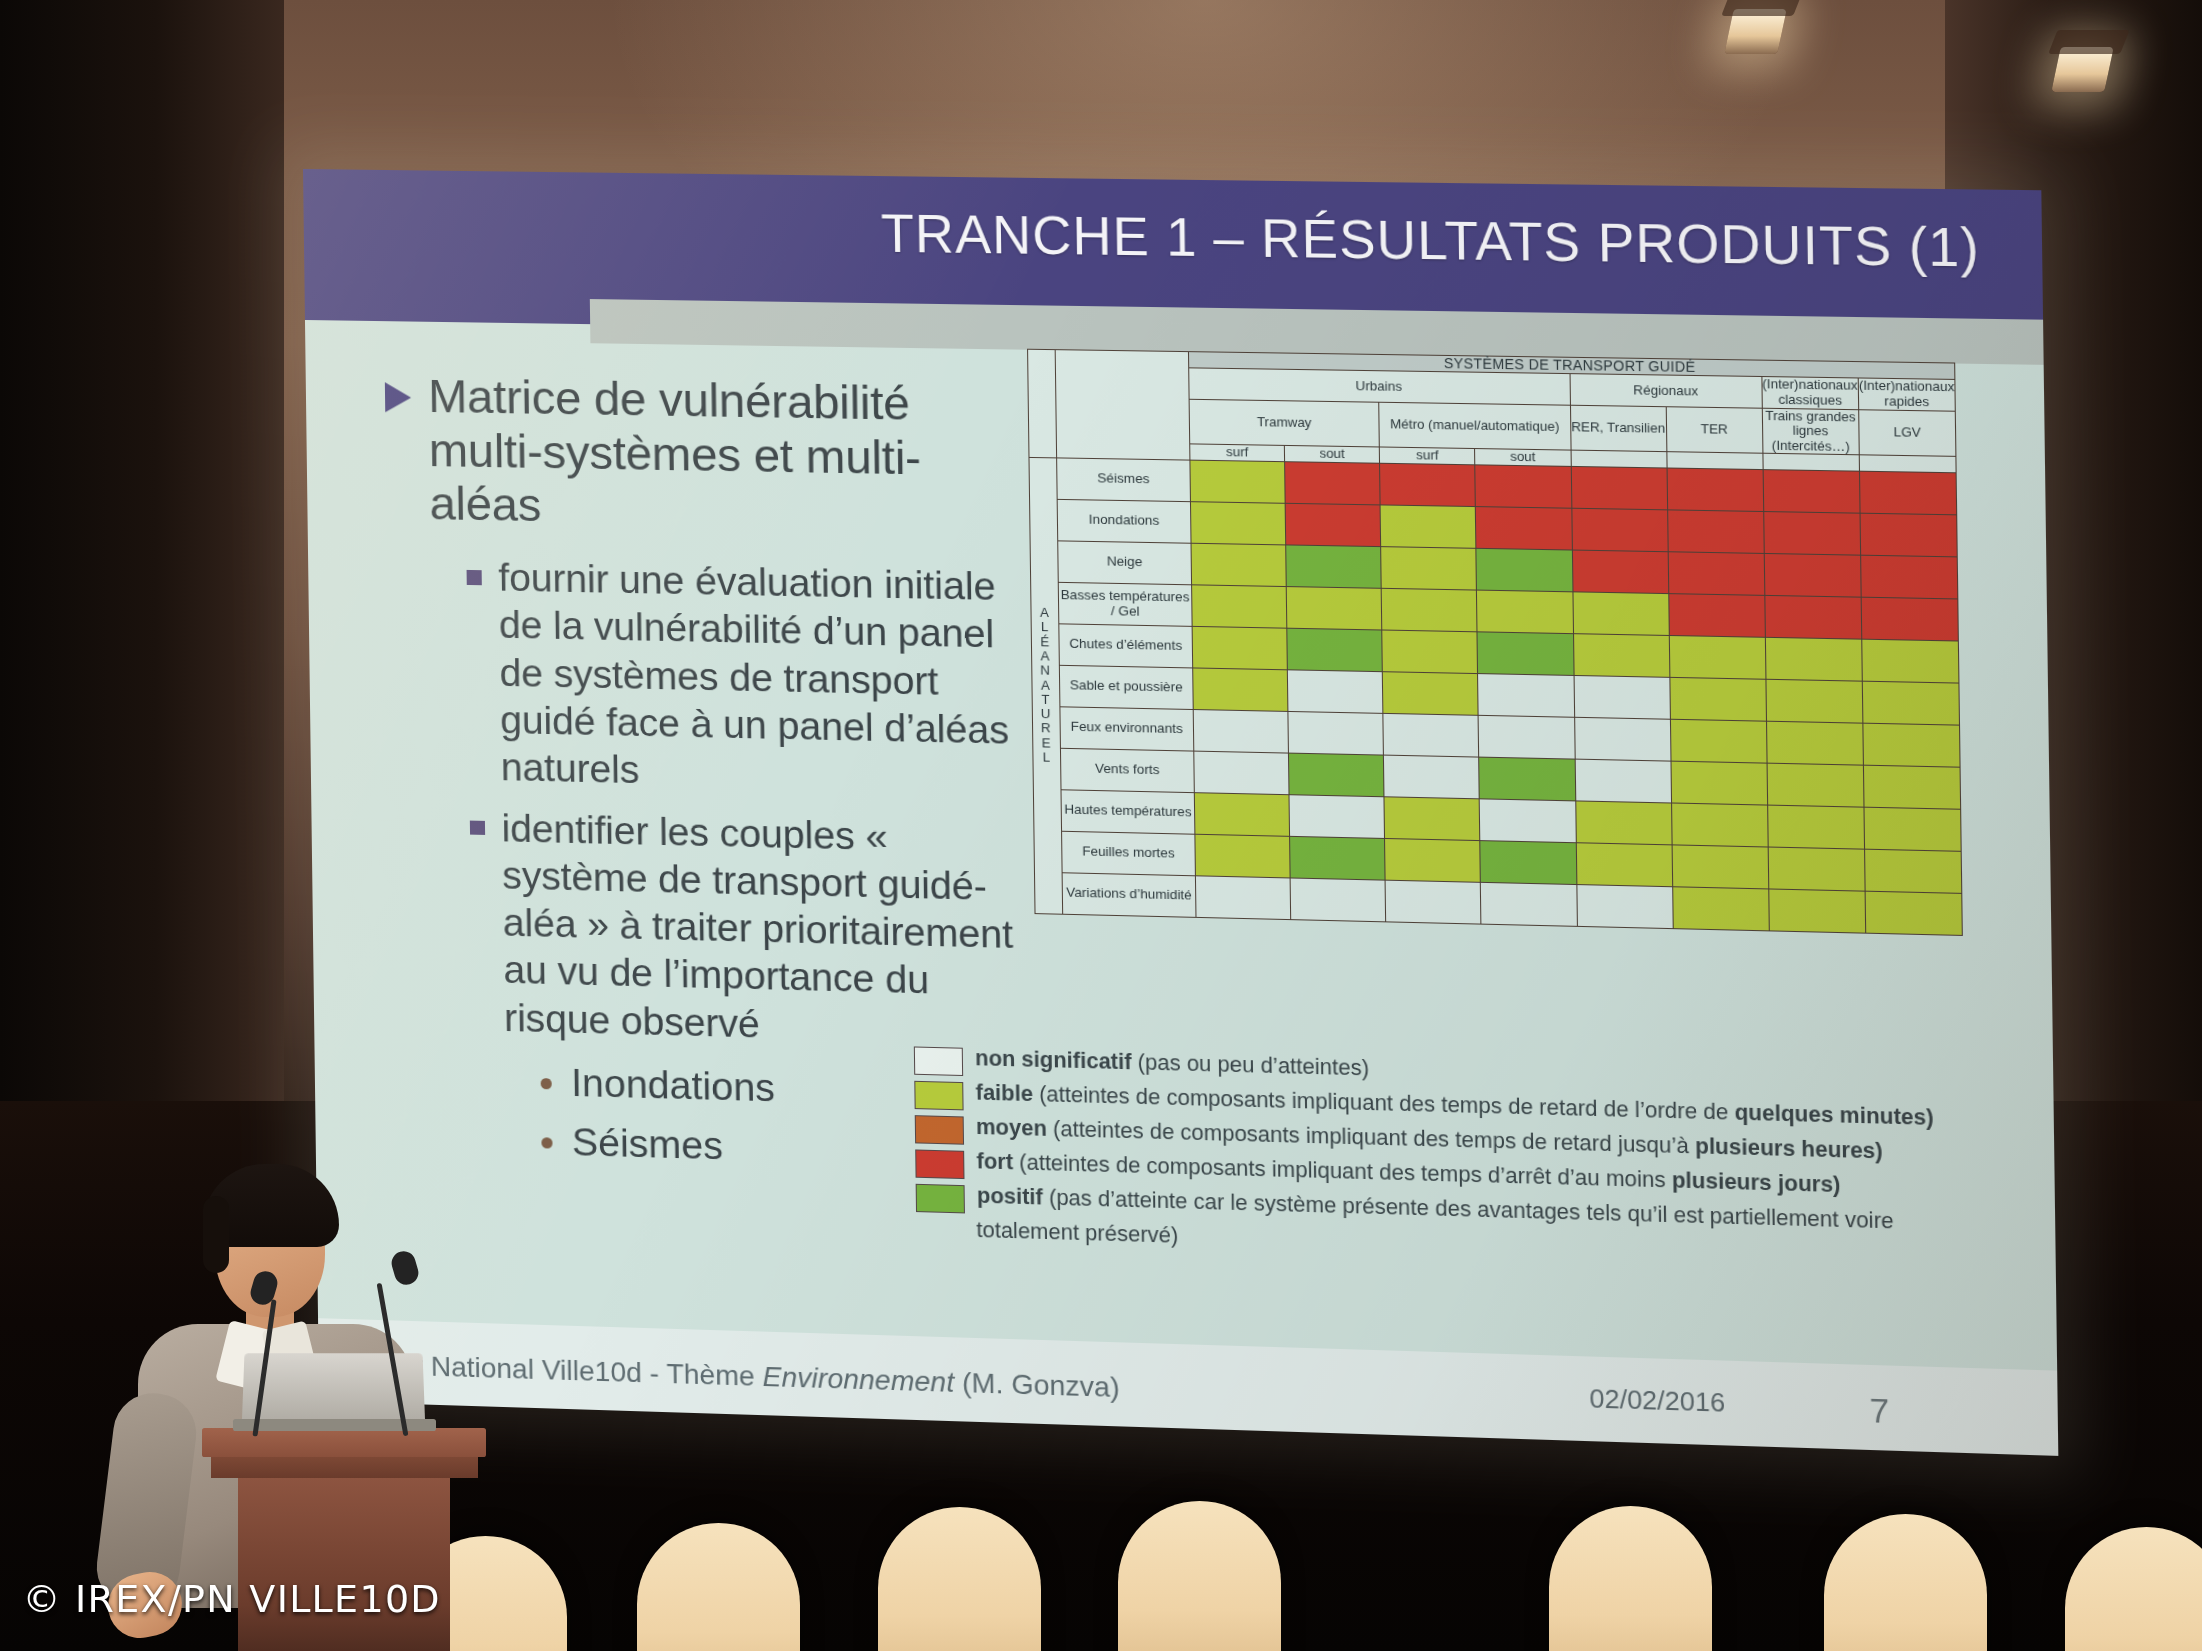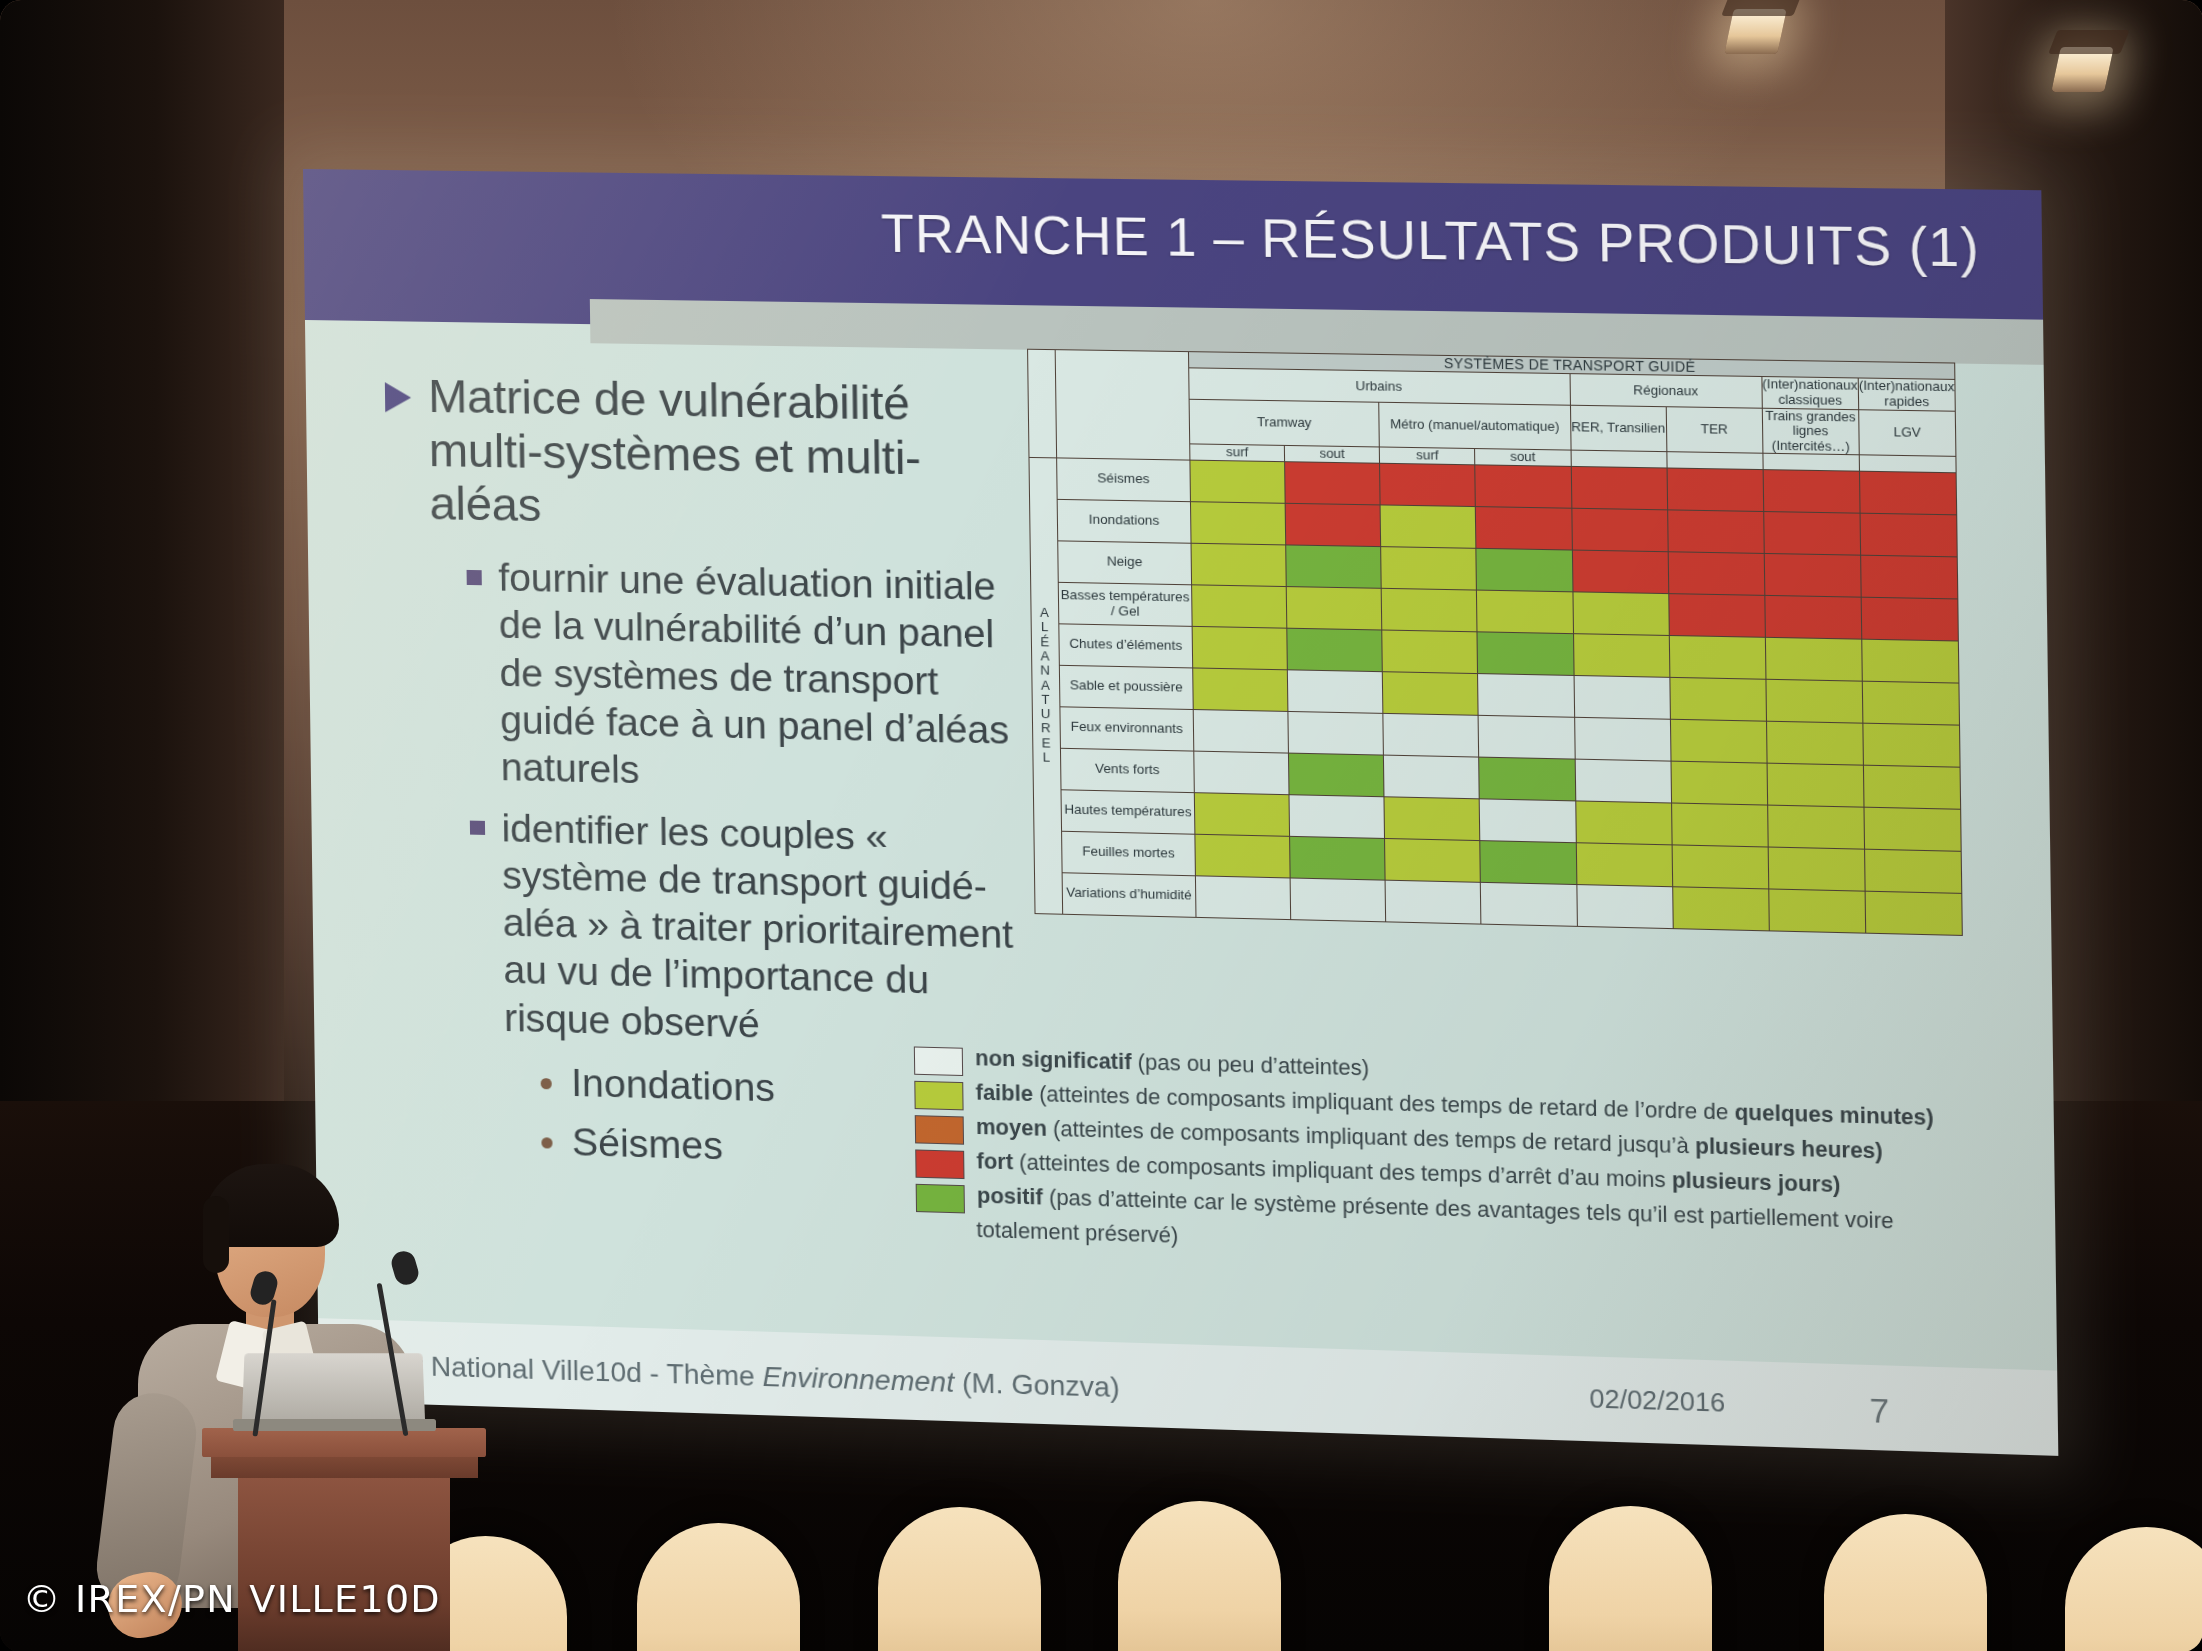--- a/index.html
+++ b/index.html
@@ -1,20 +1,20 @@
 <!DOCTYPE html>
 <html style="font-size:13.8px"><head>
 <meta charset="utf-8">
 <style>
   html,body{margin:0;padding:0;background:#000;}
   body{width:2203px;height:1652px;overflow:hidden;font-family:"Liberation Sans",sans-serif;}
 
   
   #scene{position:relative;width:2203px;height:1652px;overflow:hidden;
-         background:#120c0a;border-radius:21px;}
+         background:#120c0a;}
 
   .wall{position:absolute;left:0;top:0;width:2203px;height:1144px;
         background:
           linear-gradient(180deg,#6d4f3e 0%,#7a5a46 14%,#7d5d48 30%,#6a4c3b 55%,#4a3328 80%,#2a1c15 100%);}
   .wall-left-dark{position:absolute;left:0;top:0;width:284px;height:1652px;
         background:linear-gradient(90deg,#0b0806 0%,#1b120d 55%,#3a281f 100%);}
   .wall-right-dark{position:absolute;right:0;top:0;width:258px;height:1377px;
         background:linear-gradient(270deg,#140d09 0%,#2b1d16 60%,#4a3429 100%);}
   .wall-glow{position:absolute;left:602px;top:0px;width:1205px;height:361px;
         background:radial-gradient(ellipse at 50% 0%,rgba(255,220,180,.28),rgba(255,200,150,0) 70%);}

